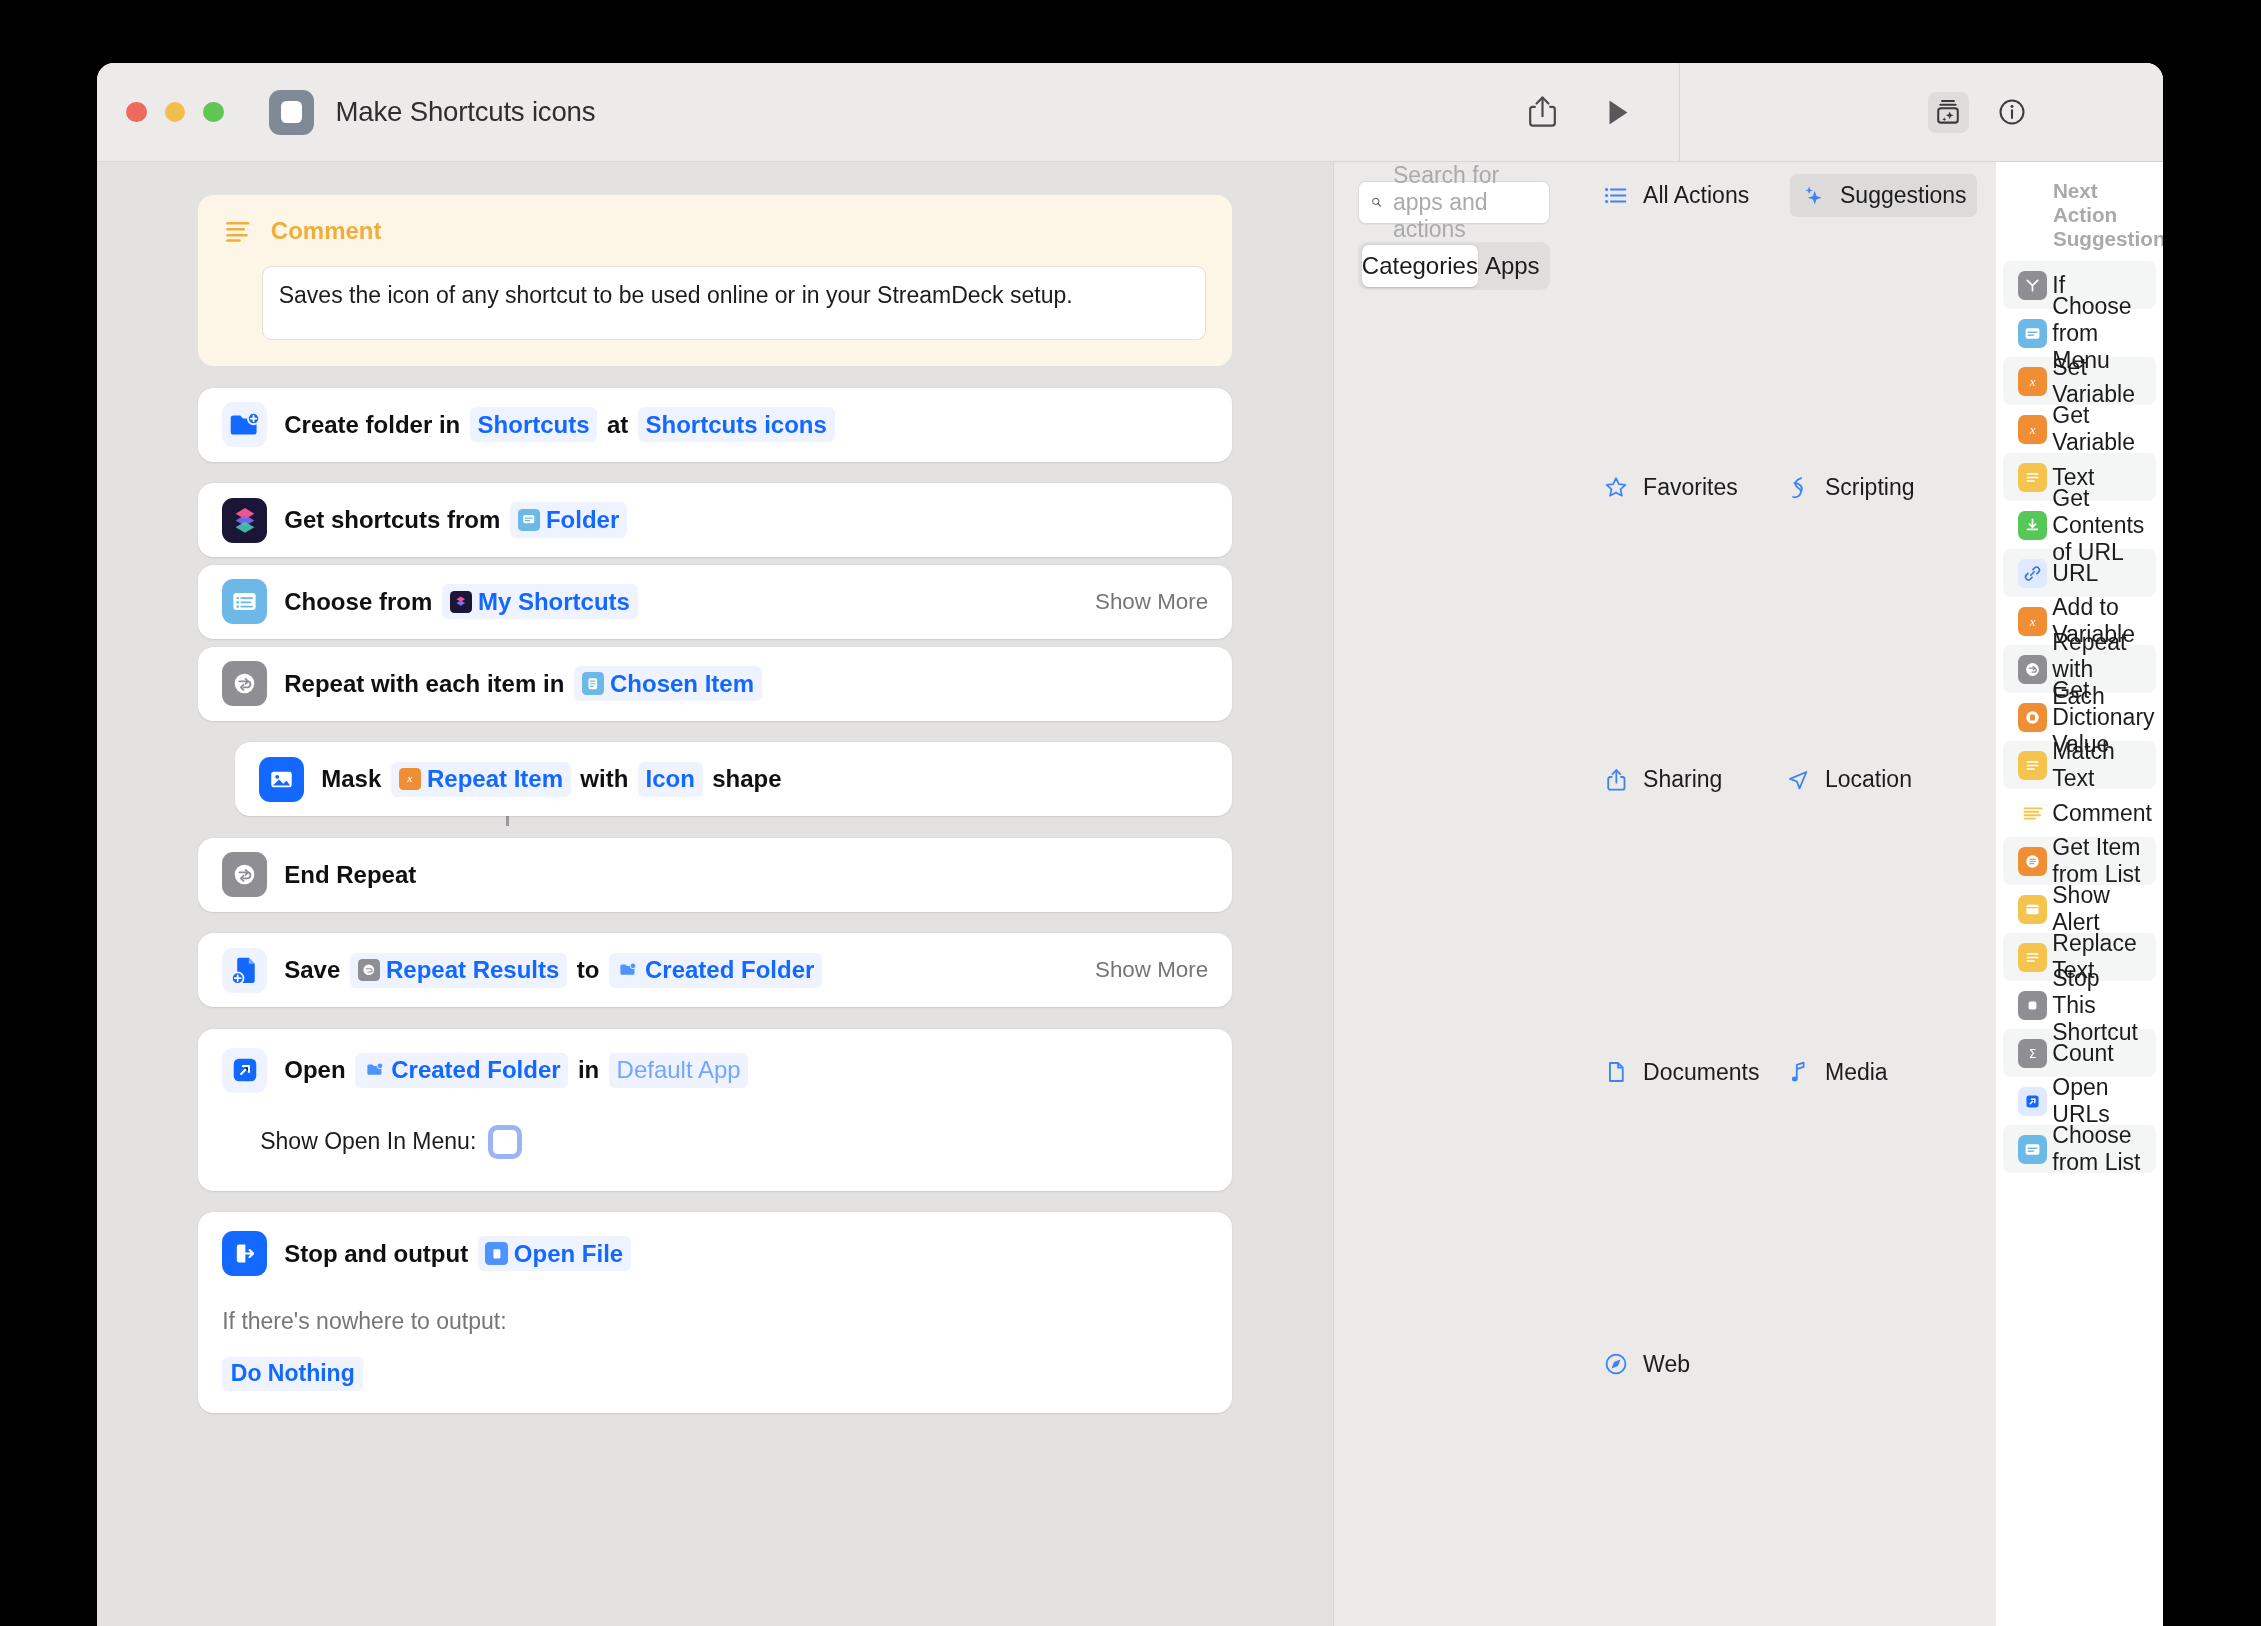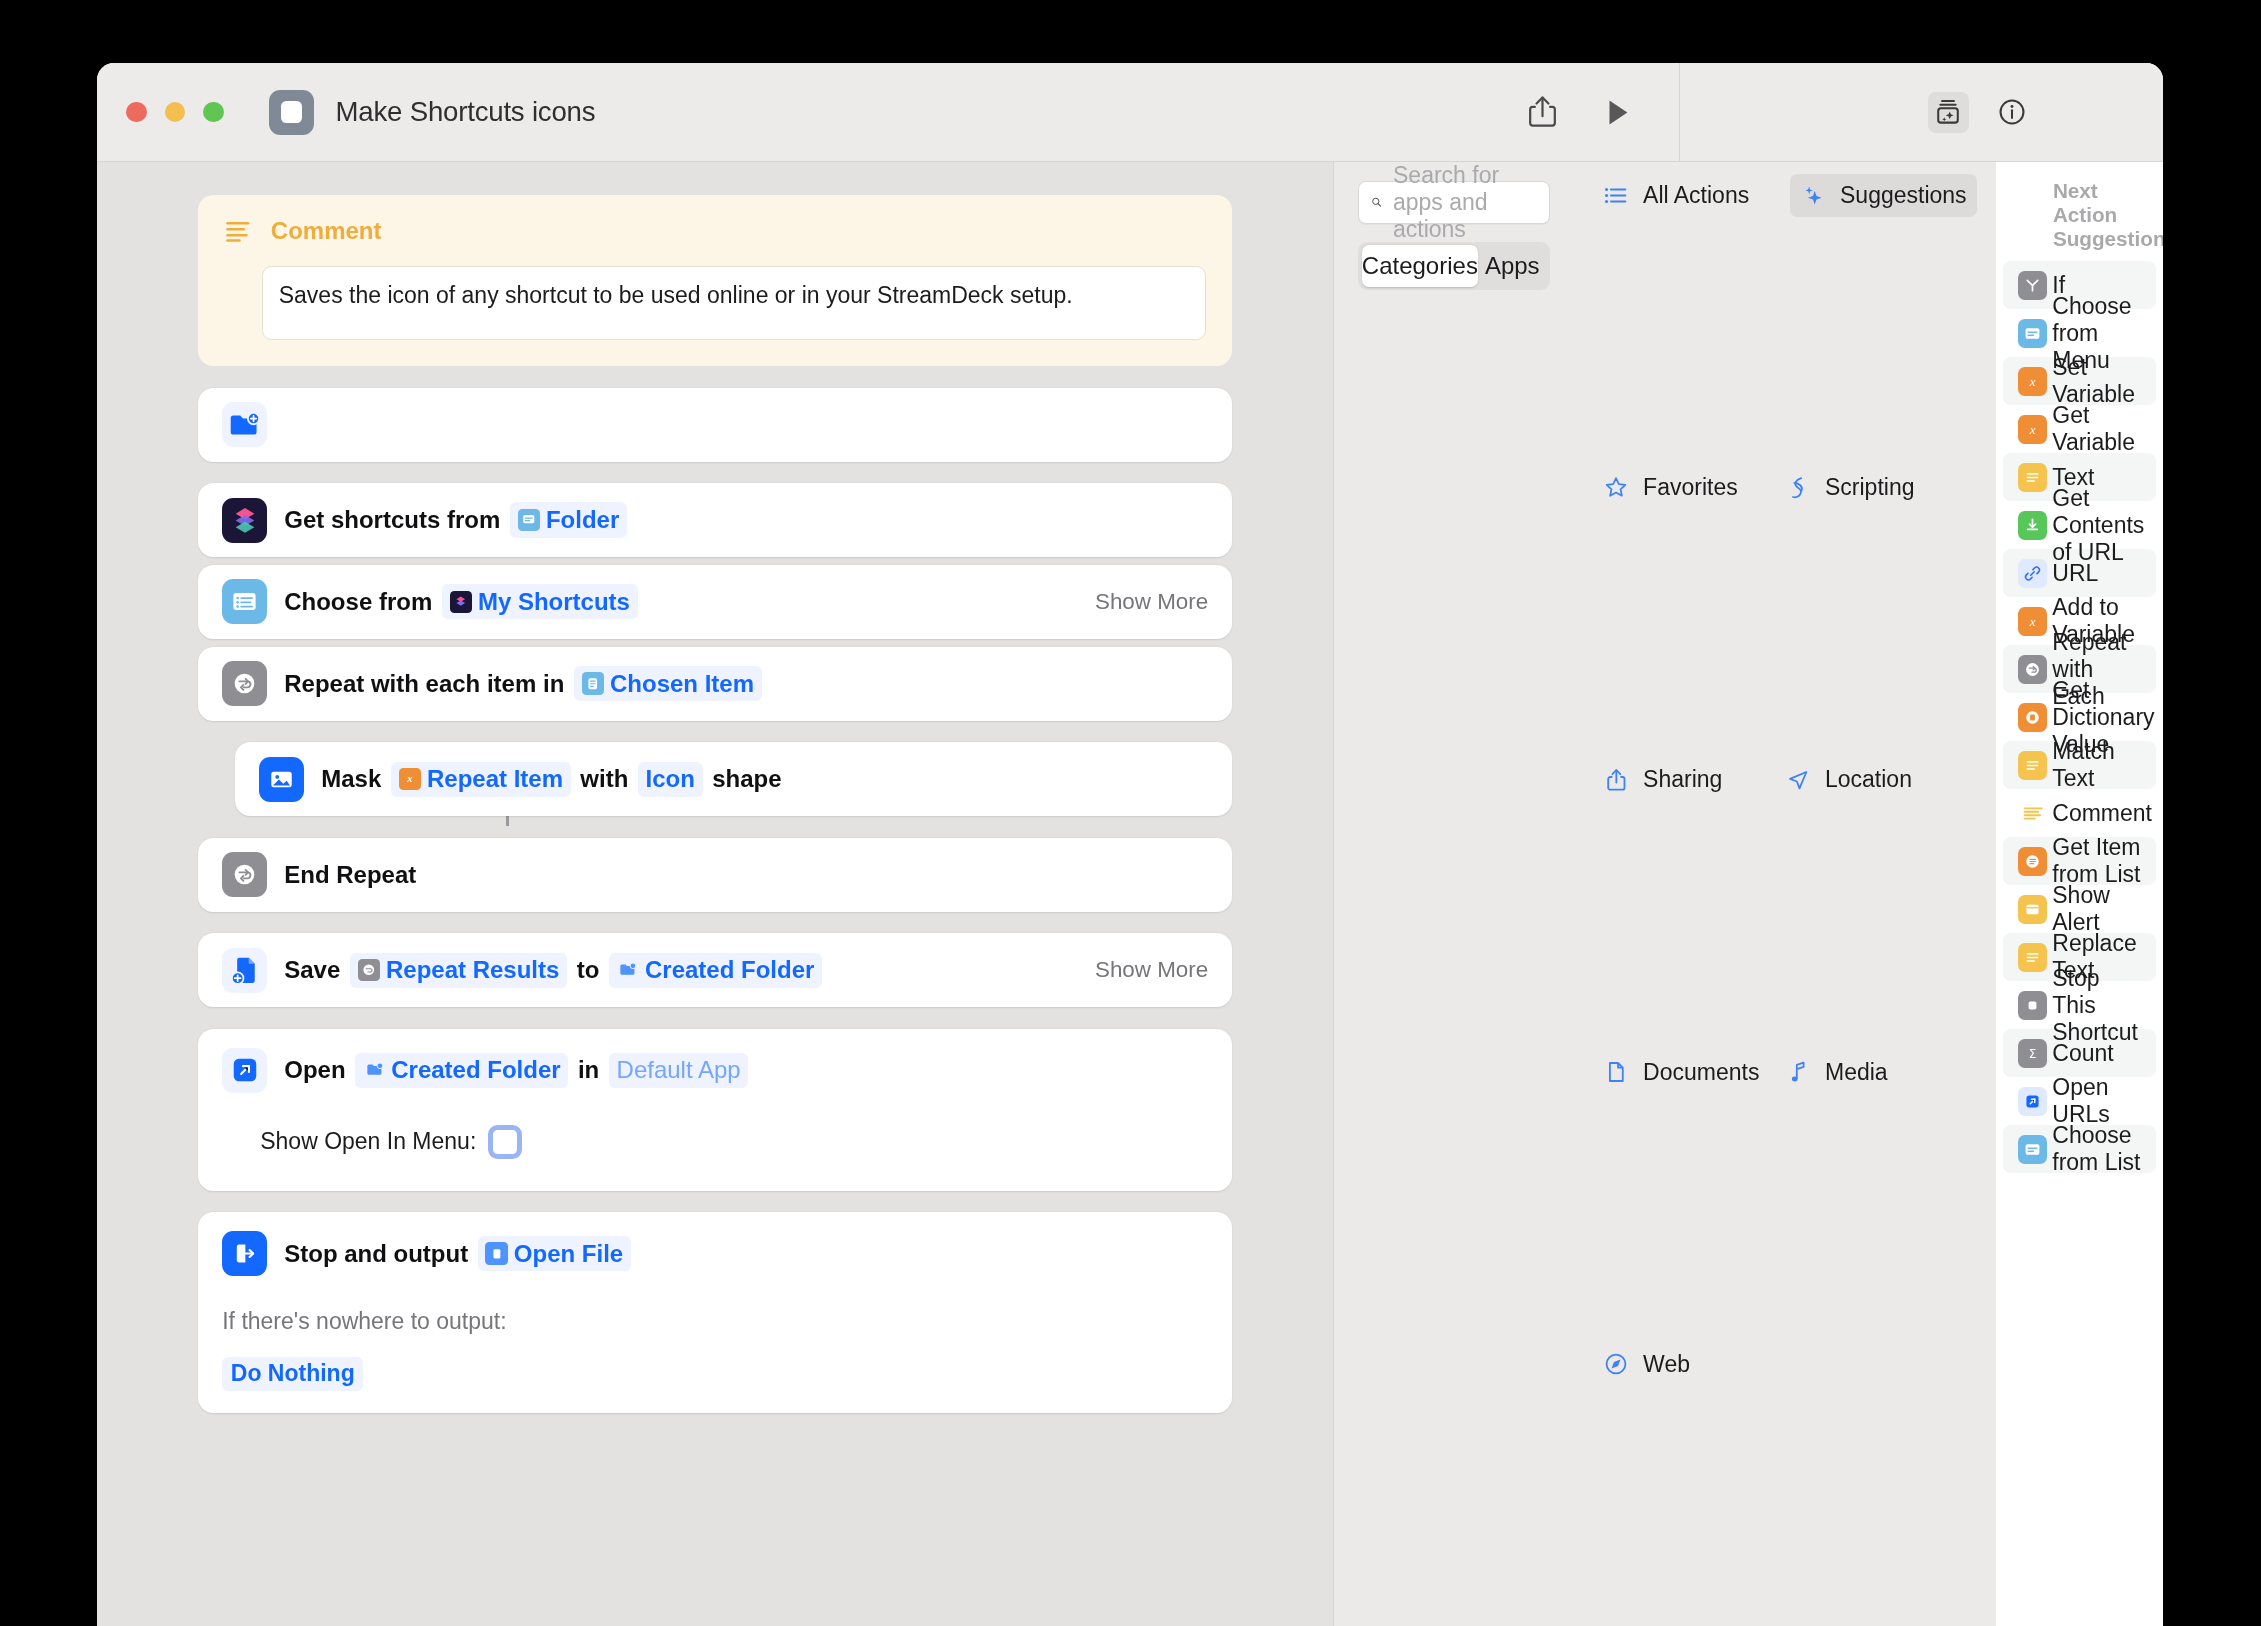--- a/index.html
+++ b/index.html
@@ -314,20 +314,30 @@
 
         <div class="card">
           <div class="action">
             <div class="act-icon" style="background:#eef3ff">
               <svg width="31" height="26" viewBox="0 0 36 30">
                 <path d="M2 7 a3 3 0 0 1 3-3 h8 l3.2 3.4 h12.8 a3 3 0 0 1 3 3 v12.6 a3 3 0 0 1-3 3 H5 a3 3 0 0 1-3-3 Z" fill="#1268ff"></path>
                 <circle cx="28.5" cy="7.5" r="6.6" fill="#1268ff" stroke="#eef3ff" stroke-width="2.2"></circle>
                 <path d="M28.5 4.3 V10.7 M25.3 7.5 H31.7" stroke="#ffffff" stroke-width="2.1" stroke-linecap="round"></path>
               </svg>
             </div>
+            <div class="act-text">
+              <span class="w">Create folder in</span>
+              <span class="token">
+                  <span>Shortcuts</span>
+                </span>
+              <span class="w">at</span>
+              <span class="token">
+                  <span>Shortcuts icons</span>
+                </span>
+            </div>
           </div>
         </div>
         <div class="gap"></div>
 
         <div class="card">
           <div class="action">
             <div class="act-icon" style="background:#1b1638">
               <svg width="34" height="34" viewBox="0 0 40 40">
                 <path d="M20 6 L31 12.5 L20 19 L9 12.5 Z" fill="#f4538f"></path>
                 <path d="M20 14 L31 20.5 L20 27 L9 20.5 Z" fill="#7f6df0" opacity="0.9"></path>

